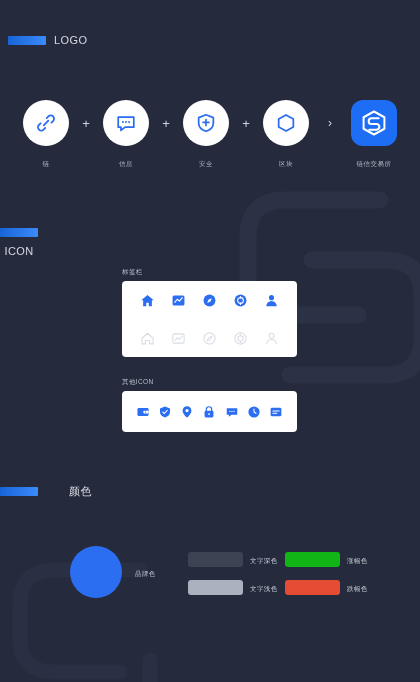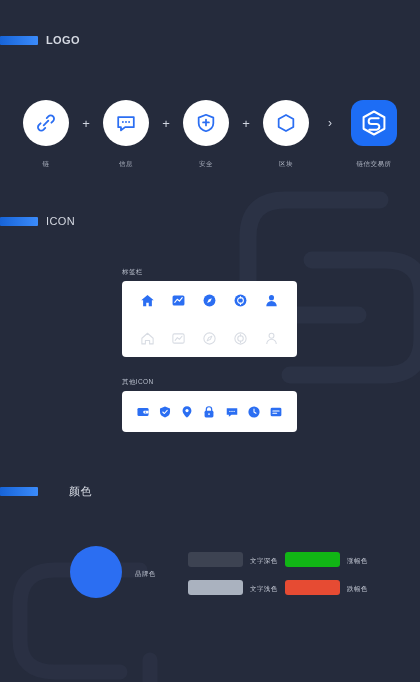--- a/index.html
+++ b/index.html
@@ -161,21 +161,21 @@
   </div>
   <div class="wm" style="left:0px; top:560px;">
     <svg width="190" height="180" viewBox="0 0 190 180">
       <g fill="none" stroke="#2a3043" stroke-width="15" stroke-linecap="round" stroke-linejoin="round">
         <path d="M140 10 L55 10 Q20 10 20 45 L20 80 Q20 112 55 112 L120 112"></path>
         <path d="M30 170 L115 170 Q150 170 150 135 L150 100"></path>
       </g>
     </svg>
   </div>
 
-  <div class="section-head" style="left:0px; top:34px;font-weight:bold;">
+  <div class="section-head" style="left:8px; top:34px;">
     <div class="bar"></div>
     <div class="section-title">LOGO</div>
   </div>
 
   <div class="logo-row">
 
     <div class="logo-item">
       <div class="circle">
         <svg width="22" height="22" viewBox="0 0 24 24" fill="none" stroke="#2b6ef2" stroke-width="2" stroke-linecap="round">
           <path d="M9.5 14.5 L14.5 9.5"></path>
@@ -230,21 +230,21 @@
         <svg width="30" height="30" viewBox="0 0 36 36" fill="none" stroke="#ffffff" stroke-width="2.4" stroke-linecap="round" stroke-linejoin="round">
           <path d="M18 4.2 L30.5 11.1 v13.8 L18 31.8 L5.5 24.9 V11.1 z"></path>
           <path d="M23.6 12.4 L15 12.4 a3.4 3.4 0 0 0 0 6.8 L21 19.2 a3.4 3.4 0 0 1 0 6.8 L12.4 26"></path>
         </svg>
       </div>
       <div class="item-label">链信交易所</div>
     </div>
 
   </div>
 
-  <div class="section-head" style="left:0px; top:215px;">
+  <div class="section-head" style="left:0px; top:228px;flex-direction:column;">
     <div class="bar"></div>
     <div class="section-title">ICON</div>
   </div>
 
   <div class="sub-label" style="left:122px; top:268px;">标签栏</div>
 
   <div class="card" style="left:122px; top:281px; width:175px; height:76px;">
     <div class="icon-row">
       <div class="ico">
         <svg width="15" height="15" viewBox="0 0 24 24">

